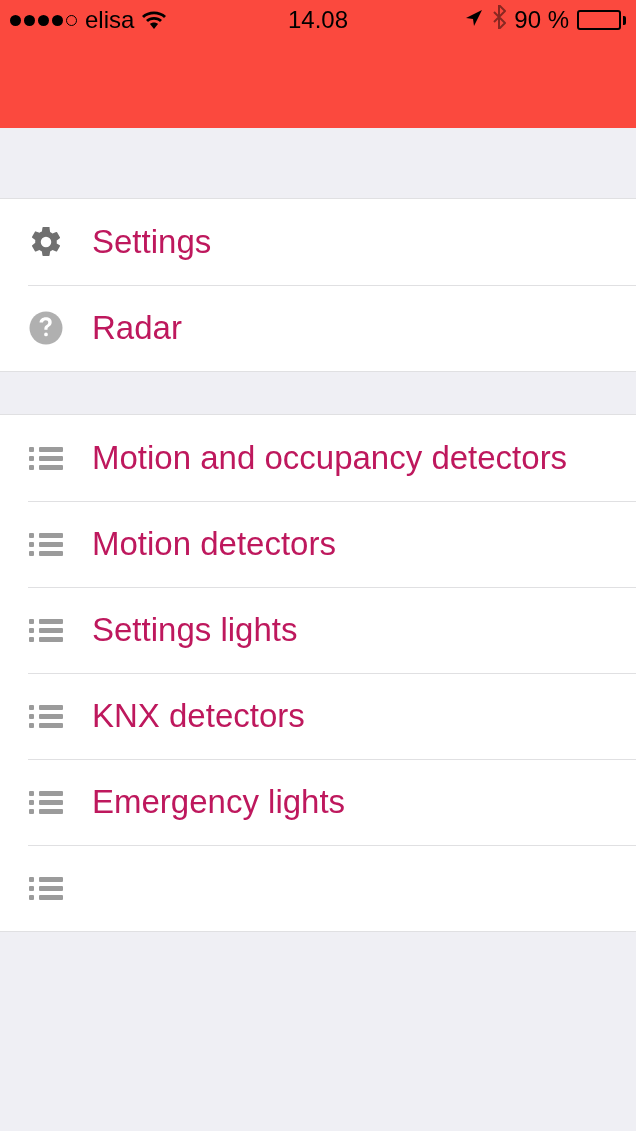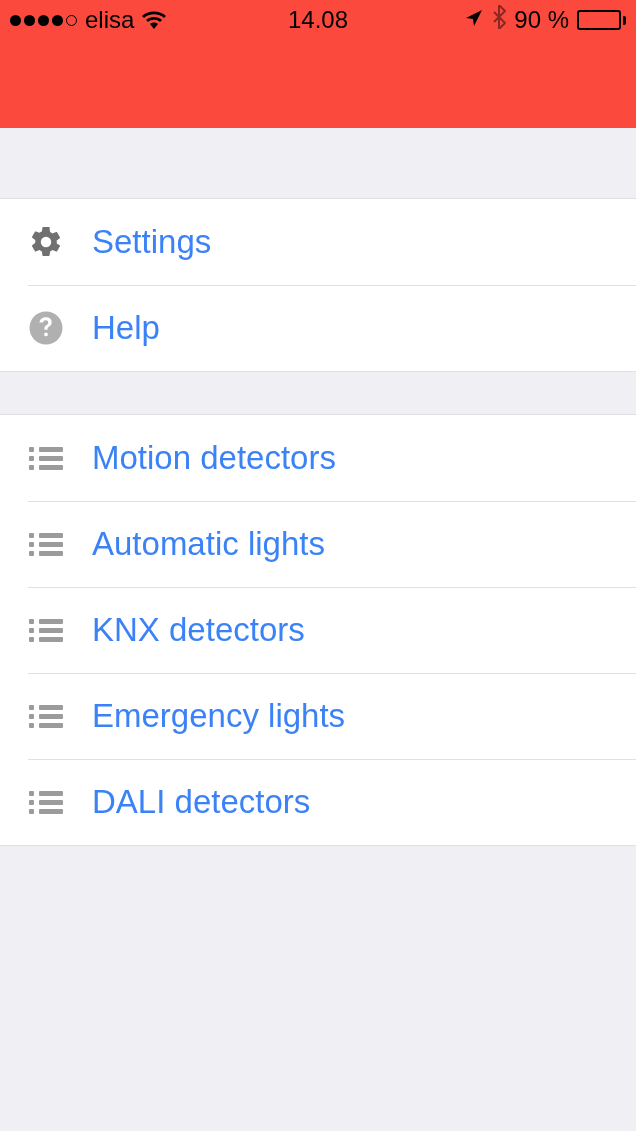--- a/index.html
+++ b/index.html
@@ -66,21 +66,21 @@
     .row-icon {
       width: 36px;
       height: 36px;
       display: flex;
       align-items: center;
       justify-content: center;
       flex-shrink: 0;
     }
     .row-label {
       font-size: 33px;
-      color: #3b82f6;
+      color: #be185d;
       font-weight: 400;
     }
 
     .section-gap { height: 42px; background: #efeff4; }
 
     .list-icon {
       display: flex;
       flex-direction: column;
       gap: 4px;
       width: 34px;
@@ -155,21 +155,21 @@
     </span>
     <span class="row-label">Settings</span>
   </div>
   <div class="row">
     <span class="row-icon">
       <svg width="36" height="36" viewBox="0 0 24 24" fill="#b0b0b0">
           <circle cx="12" cy="12" r="11"></circle>
           <path d="M12 17.5a1.25 1.25 0 1 1 0-2.5 1.25 1.25 0 0 1 0 2.5zm1.2-4.4h-2.3v-.5c0-1.3.5-1.9 1.5-2.6.8-.6 1.1-1 1.1-1.7 0-.9-.7-1.5-1.7-1.5-1 0-1.7.6-1.8 1.6H7.7c.1-2.1 1.8-3.5 4.2-3.5 2.3 0 3.9 1.3 3.9 3.2 0 1.3-.6 2.1-1.7 2.9-.9.6-1.1 1-1.1 1.8v.3z" fill="#fff"></path>
         </svg>
     </span>
-    <span class="row-label">Help</span>
+    <span class="row-label">Radar</span>
   </div>
 </div>
 
 <div class="section-gap"></div>
 
 <div class="section">
   <div class="row">
     <span class="row-icon">
       <span class="list-icon">
           <span class="list-icon-line">
@@ -179,40 +179,59 @@
           <span class="list-icon-line">
             <span class="list-icon-bullet"></span>
             <span class="list-icon-bar"></span>
           </span>
           <span class="list-icon-line">
             <span class="list-icon-bullet"></span>
             <span class="list-icon-bar"></span>
           </span>
         </span>
     </span>
+    <span class="row-label">Motion and occupancy detectors</span>
+  </div>
+  <div class="row">
+    <span class="row-icon">
+      <span class="list-icon">
+          <span class="list-icon-line">
+            <span class="list-icon-bullet"></span>
+            <span class="list-icon-bar"></span>
+          </span>
+          <span class="list-icon-line">
+            <span class="list-icon-bullet"></span>
+            <span class="list-icon-bar"></span>
+          </span>
+          <span class="list-icon-line">
+            <span class="list-icon-bullet"></span>
+            <span class="list-icon-bar"></span>
+          </span>
+        </span>
+    </span>
     <span class="row-label">Motion detectors</span>
   </div>
   <div class="row">
     <span class="row-icon">
       <span class="list-icon">
           <span class="list-icon-line">
             <span class="list-icon-bullet"></span>
             <span class="list-icon-bar"></span>
           </span>
           <span class="list-icon-line">
             <span class="list-icon-bullet"></span>
             <span class="list-icon-bar"></span>
           </span>
           <span class="list-icon-line">
             <span class="list-icon-bullet"></span>
             <span class="list-icon-bar"></span>
           </span>
         </span>
     </span>
-    <span class="row-label">Automatic lights</span>
+    <span class="row-label">Settings lights</span>
   </div>
   <div class="row">
     <span class="row-icon">
       <span class="list-icon">
           <span class="list-icon-line">
             <span class="list-icon-bullet"></span>
             <span class="list-icon-bar"></span>
           </span>
           <span class="list-icon-line">
             <span class="list-icon-bullet"></span>
@@ -255,15 +274,14 @@
           <span class="list-icon-line">
             <span class="list-icon-bullet"></span>
             <span class="list-icon-bar"></span>
           </span>
           <span class="list-icon-line">
             <span class="list-icon-bullet"></span>
             <span class="list-icon-bar"></span>
           </span>
         </span>
     </span>
-    <span class="row-label">DALI detectors</span>
   </div>
 </div>
 
 </body></html>

